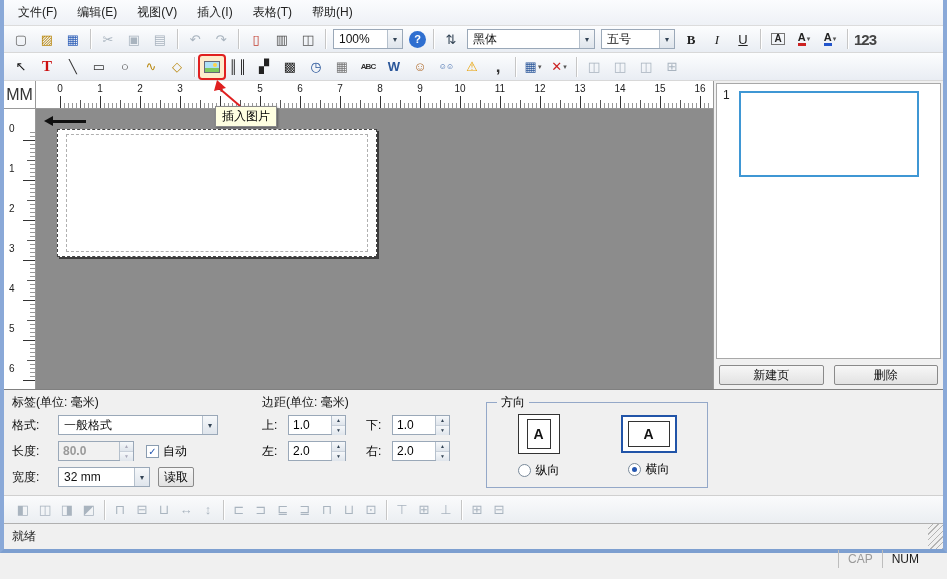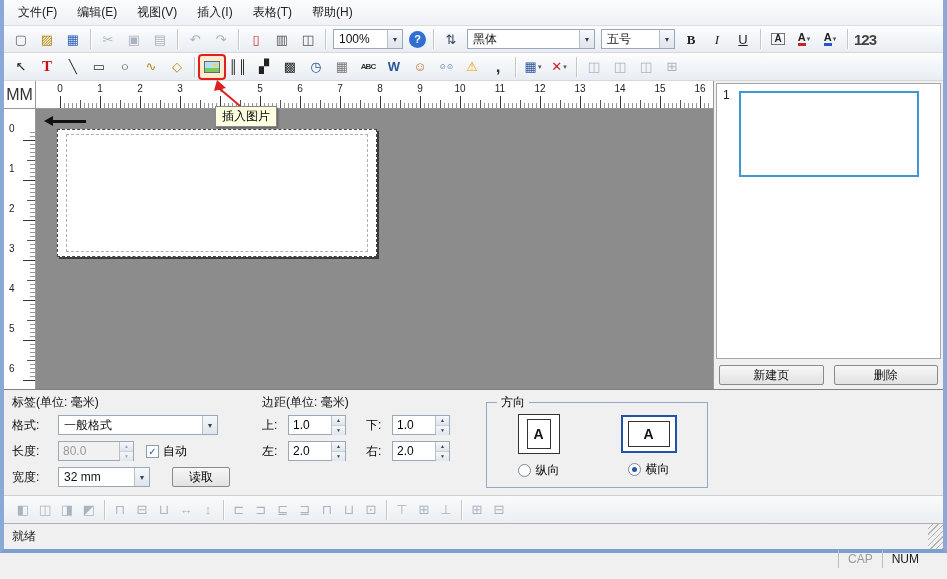--- a/index.html
+++ b/index.html
@@ -60,21 +60,21 @@
   .combo { display:inline-flex; align-items:center; height:20px; background:#fff; border:1px solid #9aa8b8; margin:0 3px; }
   .combo .cval { padding:0 5px; flex:1; font-size:12px; color:#111; white-space:nowrap; overflow:hidden; }
   .combo .carr { width:15px; height:100%; display:flex; align-items:center; justify-content:center; font-size:8px; color:#345;
     background:linear-gradient(#f6f8fa,#dfe5ec); border-left:1px solid #b5c0cc; }
   .combo.zoom { width:70px; } .combo.font { width:128px; } .combo.fsize { width:74px; }
   .spin { display:inline-flex; align-items:center; height:20px; background:#fff; border:1px solid #9aa8b8; width:58px; }
   .spin .sval { padding:0 4px; flex:1; font-size:12px; }
   .spin .sbtns { width:14px; height:100%; display:flex; flex-direction:column; border-left:1px solid #b5c0cc; }
   .spin .su,.spin .sd { flex:1; font-size:5px; line-height:9px; text-align:center; color:#345; background:linear-gradient(#f6f8fa,#dfe5ec); }
   .spin .su { border-bottom:1px solid #c8d0da; }
-  .spin.disd { background:#f1f1f1; } .spin.disd .sval { color:#9a9a9a; } .spin.disd .su,.spin.disd .sd { color:#aab; }
+  .spin.disd { background:#f1f1f1; } .spin.disd .sval { color:#9a9a9a;font-weight:bold; } .spin.disd .su,.spin.disd .sd { color:#aab; }
 
   
   .mainrow { height:308px; display:flex; }
   .canvas-zone { width:709px; }
   .ruler-row { height:28px; display:flex; }
   .corner { width:32px; background:#fff; border-right:1px solid #999; border-bottom:1px solid #999;
     display:flex; align-items:center; justify-content:center; font-size:16px; color:#333; }
   .h-ruler { flex:1; position:relative; background:#fff; border-bottom:1px solid #999;
     background-image:
       repeating-linear-gradient(90deg,#333 0 1px,transparent 1px 40px),
@@ -110,21 +110,21 @@
   .pbtn { flex:1; height:20px; font-size:12px; font-family:inherit; color:#111;
     background:linear-gradient(#f7f7f7,#e2e2e2); border:1px solid #8a8a8a; border-radius:2px; }
 
   
   .settings { height:106px; display:flex; padding:2px 6px 0 8px; border-top:1px solid #808080; background:#f0f0f0; }
   .shead { font-size:12px; height:20px; line-height:20px; color:#111; }
   .frow { display:flex; align-items:center; height:26px; font-size:12px; }
   .flabel { width:46px; color:#111; }
   .scol1 { width:236px; } .scol2 { width:206px; margin-left:14px; } .scol3 { margin-left:18px; padding-top:10px; }
   .combo.fmt { width:160px; margin:0; } .combo.wid { width:92px; margin:0; }
-  .readbtn { margin-left:22px; width:58px; height:20px; font-size:12px; font-family:inherit;
+  .readbtn { margin-left:8px; width:36px; height:20px; font-size:12px; font-family:inherit;
     background:linear-gradient(#f7f7f7,#e2e2e2); border:1px solid #8a8a8a; border-radius:2px; }
   .cb { width:13px; height:13px; border:1px solid #8a9cb0; background:#fff; display:inline-flex; align-items:center;
     justify-content:center; font-size:10px; font-weight:bold; color:#2456b0; margin:0 4px 0 12px; }
   .mlabel { width:26px; } .mlabel2 { width:26px; margin-left:20px; }
   .gbox { width:222px; height:86px; border:1px solid #94a8c8; position:relative; display:flex;
     justify-content:space-around; align-items:center; padding-top:2px; }
   .glegend { position:absolute; top:-9px; left:10px; background:#f0f0f0; padding:0 4px; font-size:12px; }
   .ocol { display:flex; flex-direction:column; align-items:center; gap:8px; }
   .oicon { background:#fff; display:flex; align-items:center; justify-content:center; }
   .oicon .oin { border:1px solid #333; display:flex; align-items:center; justify-content:center; font-weight:bold; font-size:14px; color:#111; }

